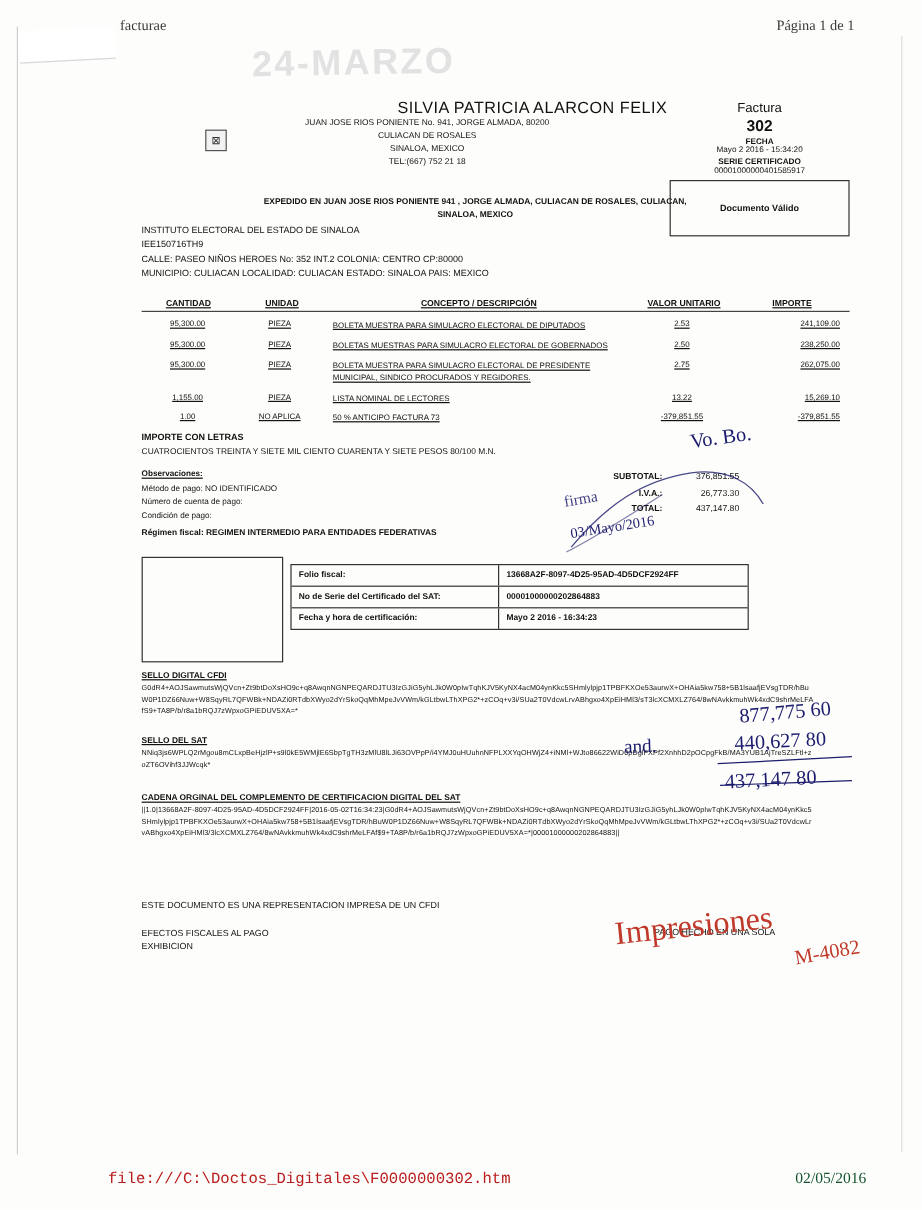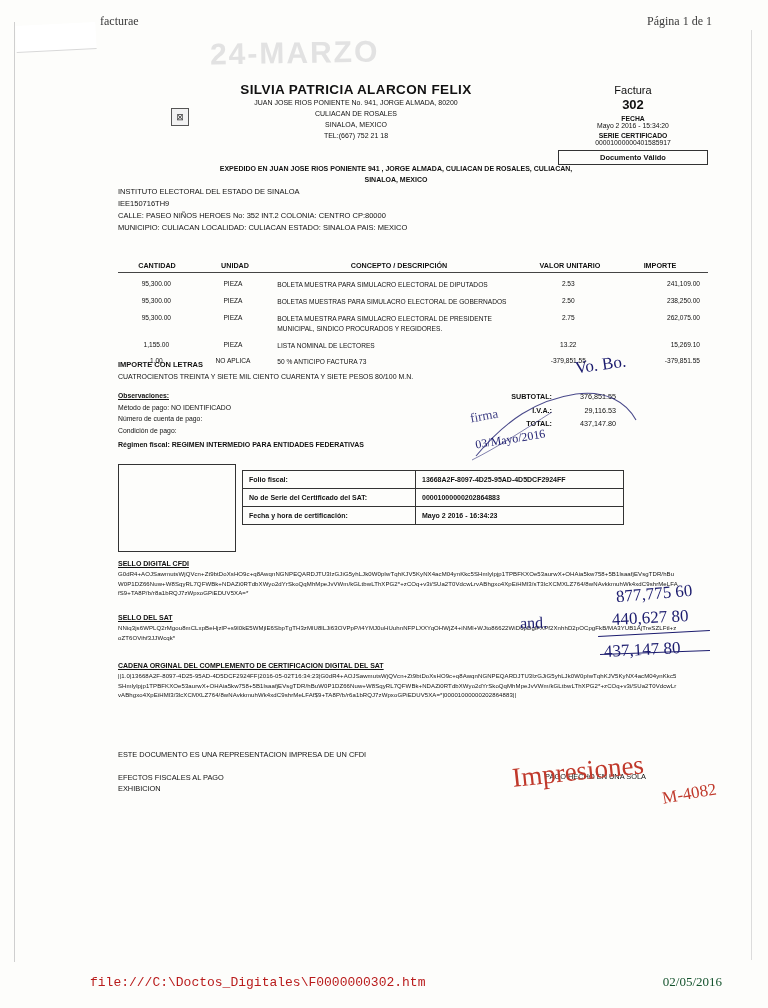--- a/index.html
+++ b/index.html
@@ -31,39 +31,39 @@
   .watermark{
     position:absolute;left:210px;top:36px;
     font-size:30px;letter-spacing:2px;color:#e2e2e2;
     font-family:"Liberation Sans",sans-serif;font-weight:bold;
     transform:rotate(-1deg);
   }
 
   .doc{position:absolute;left:36px;top:60px;width:700px;height:880px;}
 
   .company{text-align:center;}
-  .company .name{font-size:13.5px;font-weight:bold;letter-spacing:.4px;}
+  .company .name{font-size:13.5px;font-weight:normal;letter-spacing:.4px;text-align:right;}
   .company .rfc{font-size:8.5px;font-weight:bold;margin-top:2px;}
   .company .addr{font-size:7px;line-height:1.45;margin-top:1px;}
 
   .logo-box{position:absolute;left:135px;top:48px;width:16px;height:16px;border:1px solid #555;display:flex;align-items:center;justify-content:center;font-size:9px;color:#333;background:#f2f2f2;}
 
   .invoice-box{position:absolute;right:28px;top:24px;width:150px;text-align:center;}
   .invoice-box .t1{font-size:11px;font-weight:normal;}
   .invoice-box .t2{font-size:13px;font-weight:bold;margin-top:1px;}
   .invoice-box .t3{font-size:6.8px;font-weight:bold;margin-top:3px;}
   .invoice-box .t4{font-size:6.8px;}
-  .invoice-box .valid{margin-top:4px;border:1px solid #333;font-size:7.5px;font-weight:bold;padding:2px 0;}
+  .invoice-box .valid{margin-top:4px;border:1px solid #333;font-size:7.5px;font-weight:bold;padding:18px 0;}
 
   .expedido{position:absolute;left:180px;top:104px;width:360px;text-align:center;font-size:7px;font-weight:bold;line-height:1.5;}
 
   .cliente{position:absolute;left:82px;top:126px;font-size:7.5px;line-height:1.6;}
   .cliente .title{font-weight:bold;font-size:8px;}
 
-  .tbl{position:absolute;left:82px;top:201px;width:590px;}
+  .tbl{position:absolute;left:82px;top:188px;width:590px;text-decoration:underline;}
   .tbl .head{display:flex;border-bottom:1px solid #444;padding-bottom:2px;font-size:7.2px;font-weight:bold;}
   .tbl .head .c{text-align:center;}
   .col-cant{width:78px;}
   .col-unid{width:78px;}
   .col-conc{width:250px;}
   .col-vu{width:92px;}
   .col-imp{width:88px;}
   .row{display:flex;font-size:6.6px;padding-top:7px;}
   .row .cant{width:78px;text-align:center;}
   .row .unid{width:78px;text-align:center;}
@@ -224,21 +224,21 @@
 
     <div class="regimen">Régimen fiscal: REGIMEN INTERMEDIO PARA ENTIDADES FEDERATIVAS</div>
 
     <div class="totals">
       <div>
         <span class="tl">SUBTOTAL:</span>
         <span class="tv">376,851.55</span>
       </div>
       <div>
         <span class="tl">I.V.A.:</span>
-        <span class="tv">29,116.53</span>
+        <span class="tv">26,773.30</span>
       </div>
       <div>
         <span class="tl">TOTAL:</span>
         <span class="tv">437,147.80</span>
       </div>
     </div>
 
     <div class="fiscal-box"></div>
 
     <div class="fiscal-tbl">

